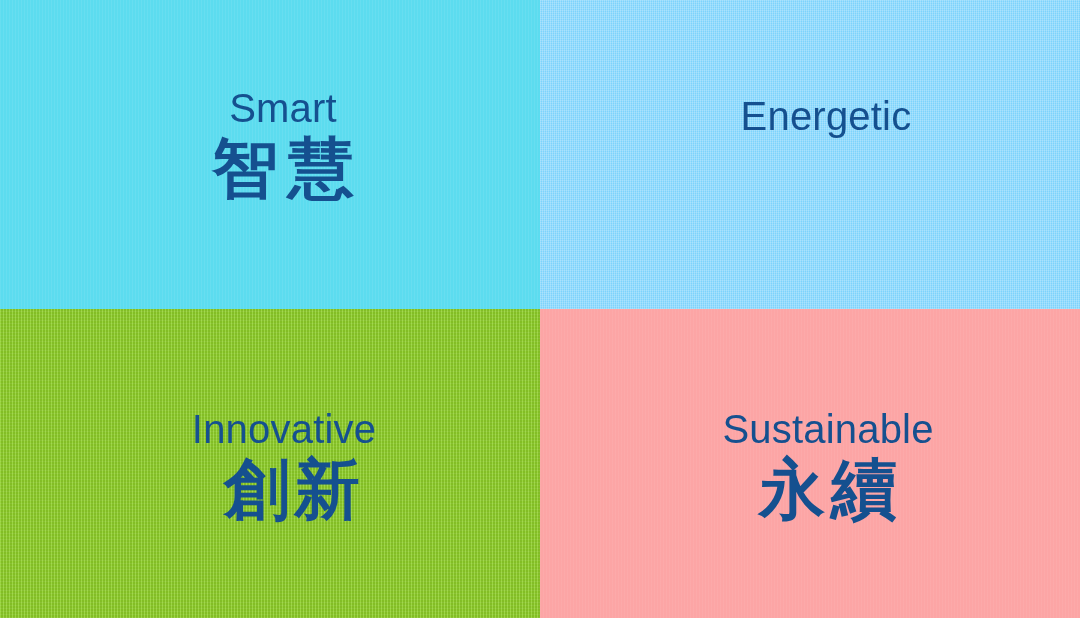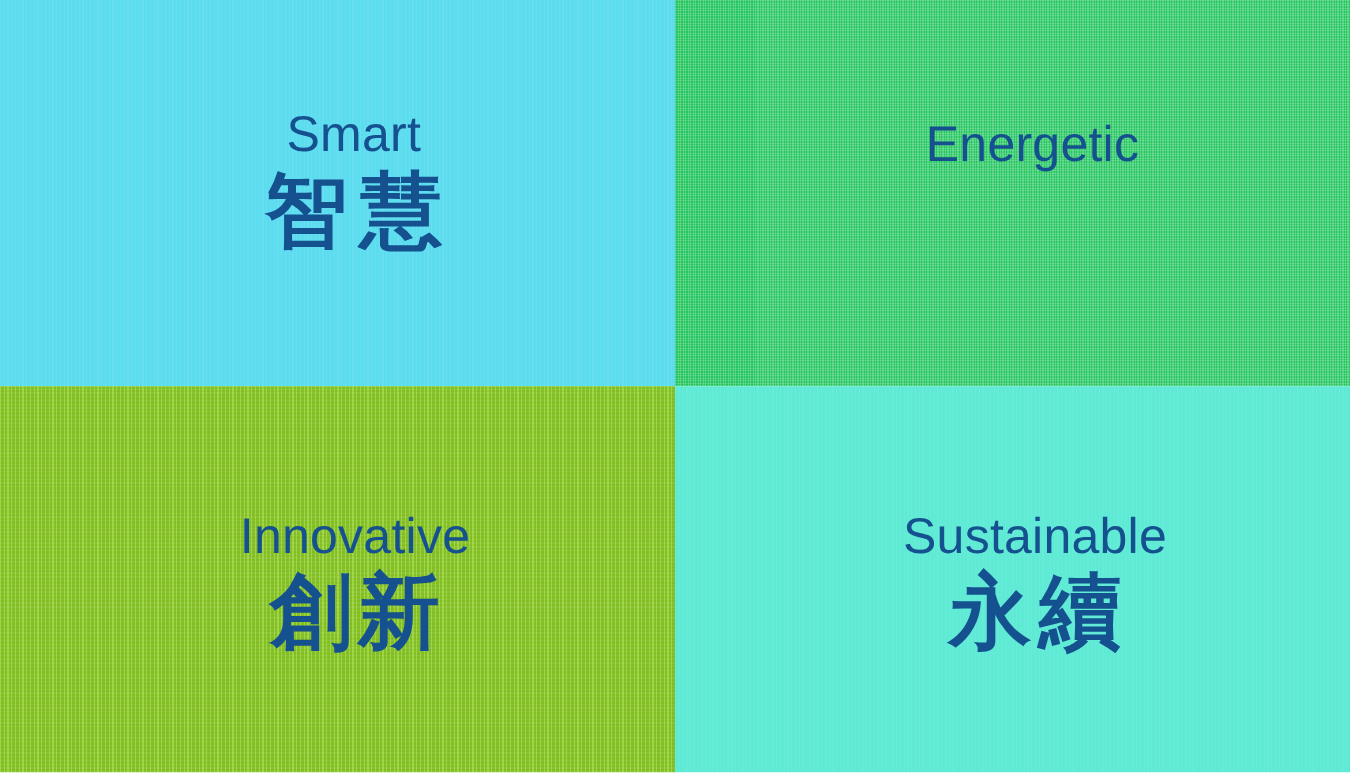--- a/index.html
+++ b/index.html
@@ -131,49 +131,49 @@
     margin-top: 8px;
   }
 
   
   .panel-smart       .text-block { margin-top: 88px; margin-left: 26px; }
   .panel-energetic   .text-block { margin-top: 96px; margin-left: 32px; }
   .panel-innovative  .text-block { margin-top: 100px; margin-left: 28px; }
   .panel-sustainable .text-block { margin-top: 100px; margin-left: 36px; }
 
   .panel-smart       .label-zh { letter-spacing: 10px; padding-left: 10px; }
-  .panel-innovative  .label-zh { letter-spacing: 4px;  padding-left: 4px; }
+  .panel-innovative  .label-zh { letter-spacing: 4px;  padding-left: 20px; }
   .panel-sustainable .label-zh { letter-spacing: 6px;  padding-left: 6px; text-align: right; }
   .panel-energetic   .label-zh { letter-spacing: 4px;  padding-left: 4px; }
 </style>
 </head>
 <body>
 
 <div id="poster">
 
   <section class="panel panel-smart" style="background-color: rgb(92, 220, 239);">
     <div class="text-block">
       <div class="label-en">Smart</div>
       <div class="label-zh">智慧</div>
     </div>
   </section>
 
-  <section class="panel panel-energetic" style="background-color: #22c55e;">
+  <section class="panel panel-energetic" style="background-color: #7dd3fc;">
     <div class="text-block">
       <div class="label-en">Energetic</div>
     </div>
   </section>
 
   <section class="panel panel-innovative" style="background-color: #84cc16;">
     <div class="text-block">
       <div class="label-en">Innovative</div>
       <div class="label-zh">創新</div>
     </div>
   </section>
 
-  <section class="panel panel-sustainable" style="background-color: #5eead4;">
+  <section class="panel panel-sustainable" style="background-color: #fca5a5;">
     <div class="text-block">
       <div class="label-en">Sustainable</div>
       <div class="label-zh">永續</div>
     </div>
   </section>
 
 </div>
 
 </body></html>

